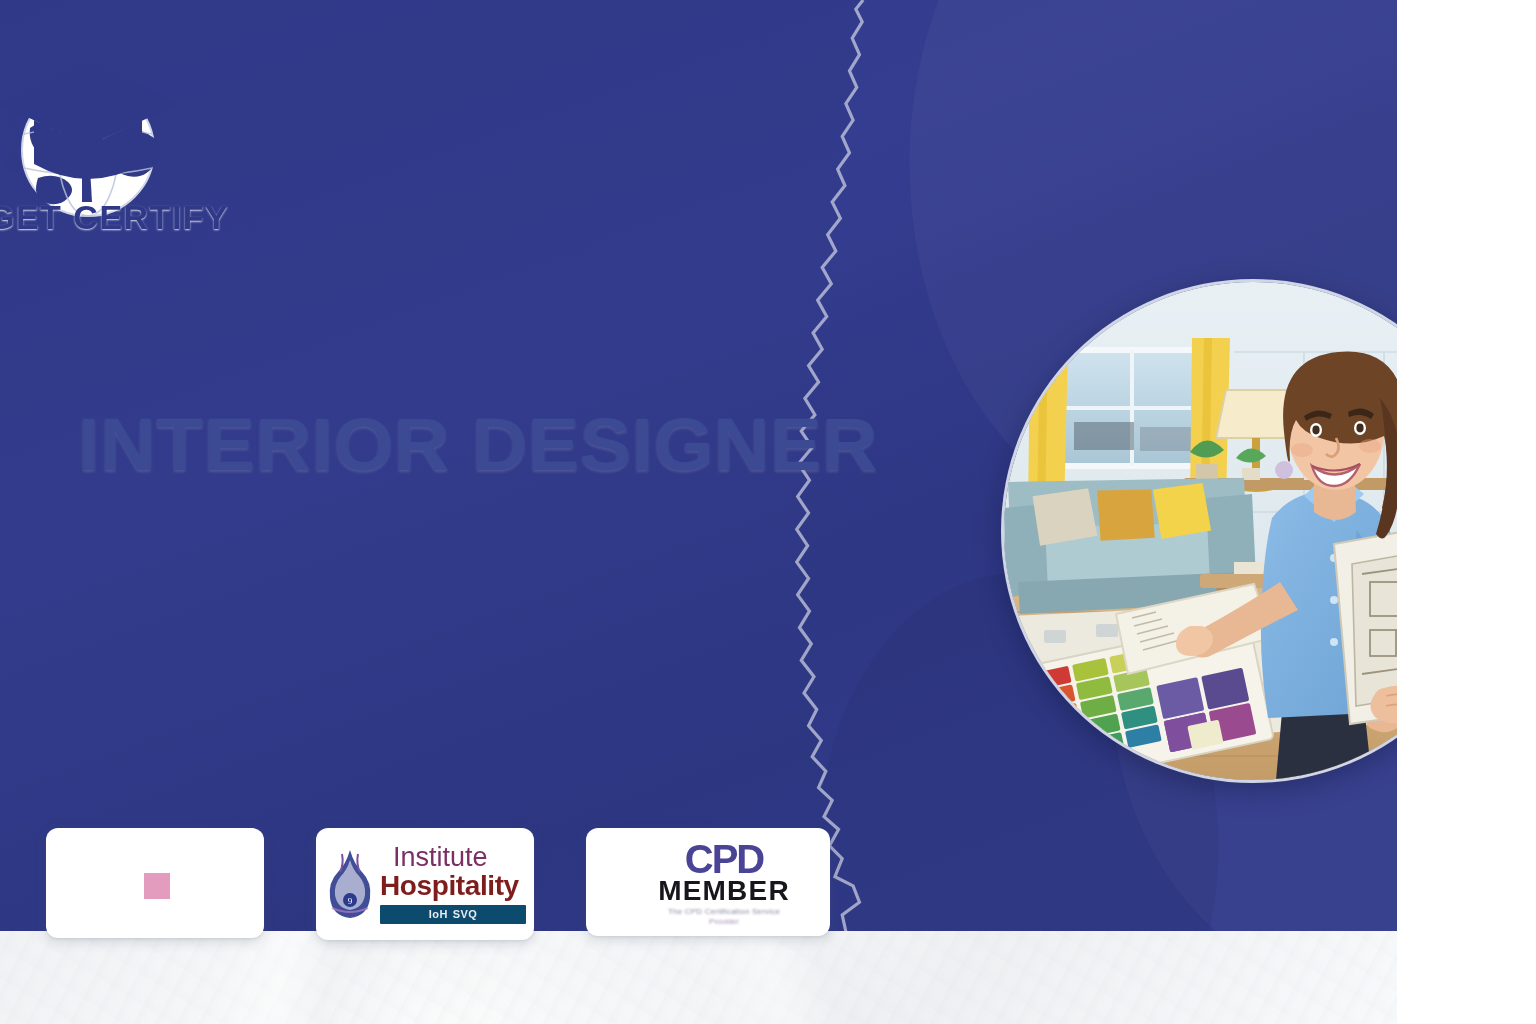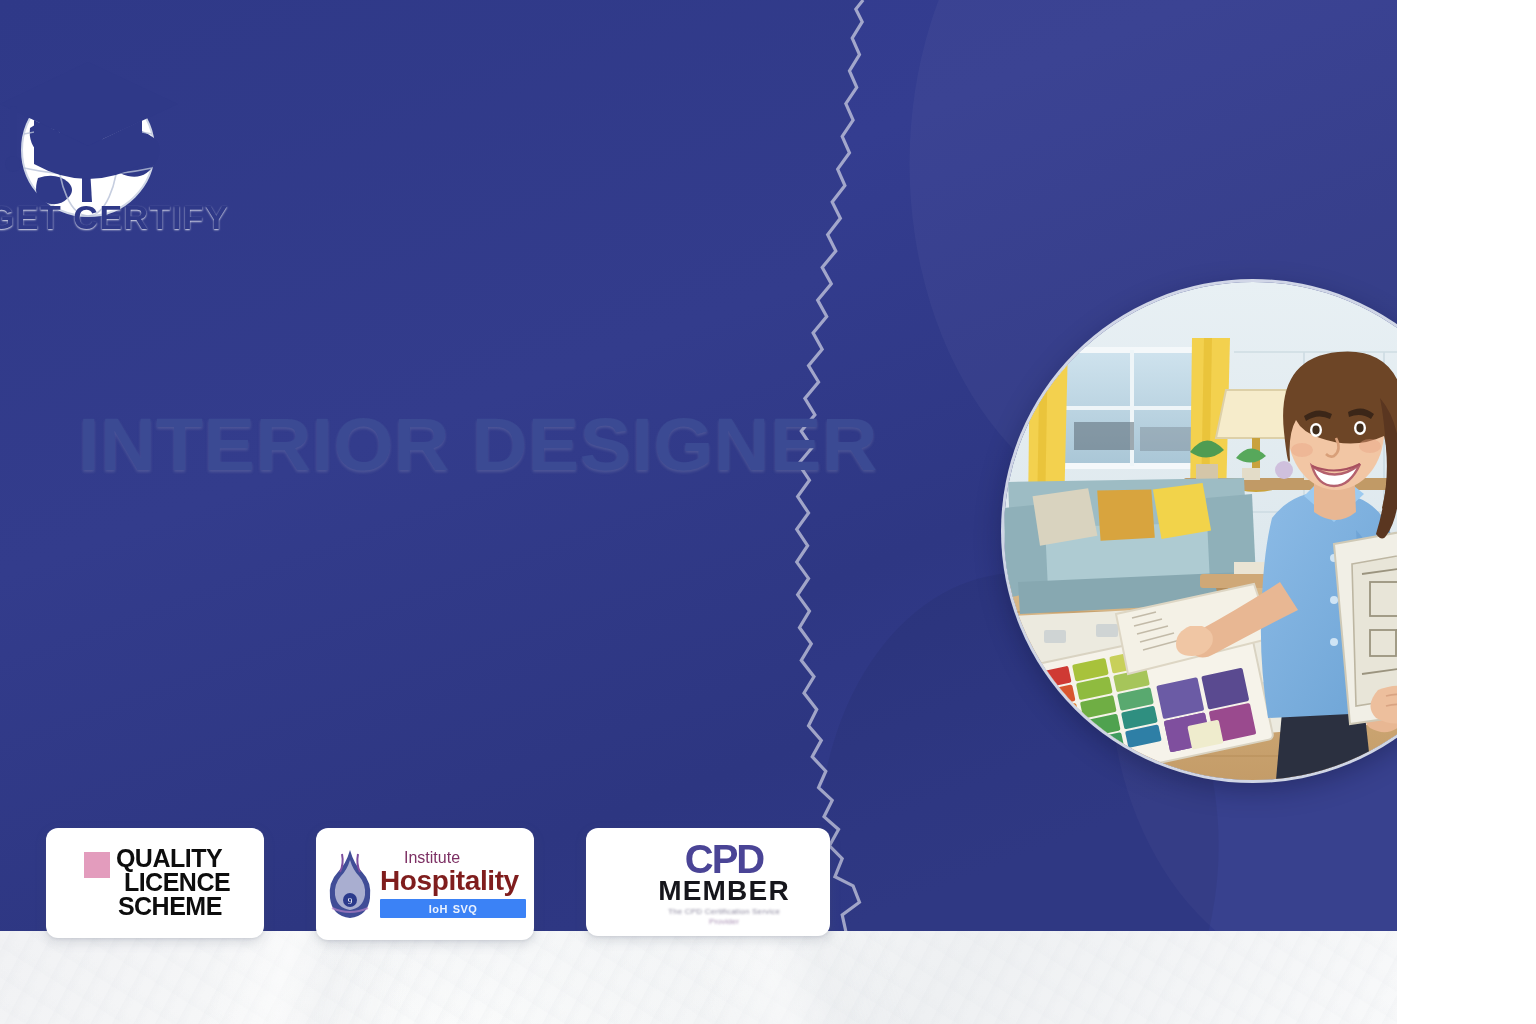--- a/index.html
+++ b/index.html
@@ -157,39 +157,39 @@
     align-items: center;
     gap: 4px;
     width: 100%;
     padding: 0 8px;
     box-sizing: border-box;
   }
   .ioh-emblem { width: 52px; height: 76px; flex: 0 0 auto; }
   .ioh-emblem svg { width: 100%; height: 100%; display: block; }
   .ioh-words { display: flex; flex-direction: column; flex: 1 1 auto; }
   .ioh-institute {
-    font-size: 16px;
+    font-size: 27px;
     color: #7c2f63;
     font-weight: 400;
     line-height: 1.0;
-    margin-left: 24px;
+    margin-left: 13px;
     filter: blur(0.3px);
   }
   .ioh-hospitality {
     font-size: 28px;
     color: #7f1d1d;
     font-weight: 700;
     line-height: 1.05;
     letter-spacing: -0.4px;
     filter: blur(0.3px);
   }
   .ioh-bar {
     margin-top: 4px;
     height: 19px;
-    background: #3b82f6;
+    background: #0c4a6e;
     border-radius: 1px;
     display: flex;
     align-items: center;
     justify-content: center;
     gap: 5px;
   }
   .ioh-bar span {
     font-size: 11px;
     color: #ffffff;
     font-weight: 700;
@@ -565,25 +565,20 @@
       <ellipse cx="366" cy="164" rx="11" ry="7" fill="#e8a083" opacity="0.4"></ellipse>
     </svg>
 
   </div>
 
   <div class="badges">
 
     <div class="badge-card badge-qls">
       <div class="qls-inner">
         <div class="qls-square"></div>
-        <div class="qls-lines">
-          <span class="l1">QUALITY</span>
-          <span class="l2">LICENCE</span>
-          <span class="l3">SCHEME</span>
-        </div>
       </div>
     </div>
 
     <div class="badge-card badge-ioh">
       <div class="ioh-inner">
         <div class="ioh-emblem">
           <svg viewBox="0 0 52 76" aria-hidden="true">
             <path d="M26 4 q-4 14 -12 22 q-10 10 -8 26 q2 18 20 20 q18 -2 20 -20 q2 -16 -8 -26 q-8 -8 -12 -22 Z" fill="#2b3a8c" opacity="0.9"></path>
             <path d="M26 14 q-3 10 -9 16 q-7 8 -6 19 q2 13 15 15 q13 -2 15 -15 q1 -11 -6 -19 q-6 -6 -9 -16 Z" fill="#ffffff" opacity="0.55"></path>
             <path d="M18 8 q2 10 -2 18" stroke="#7c4fa0" stroke-width="2" fill="none"></path>

